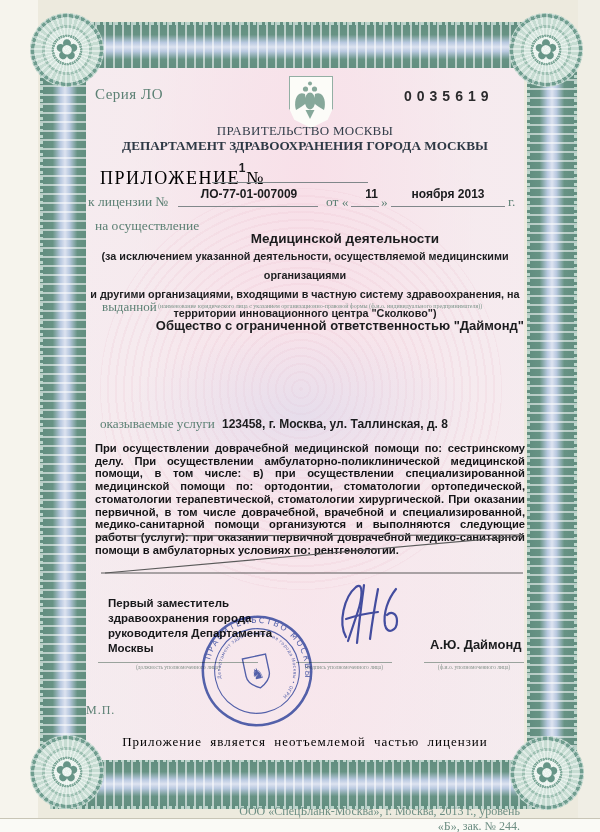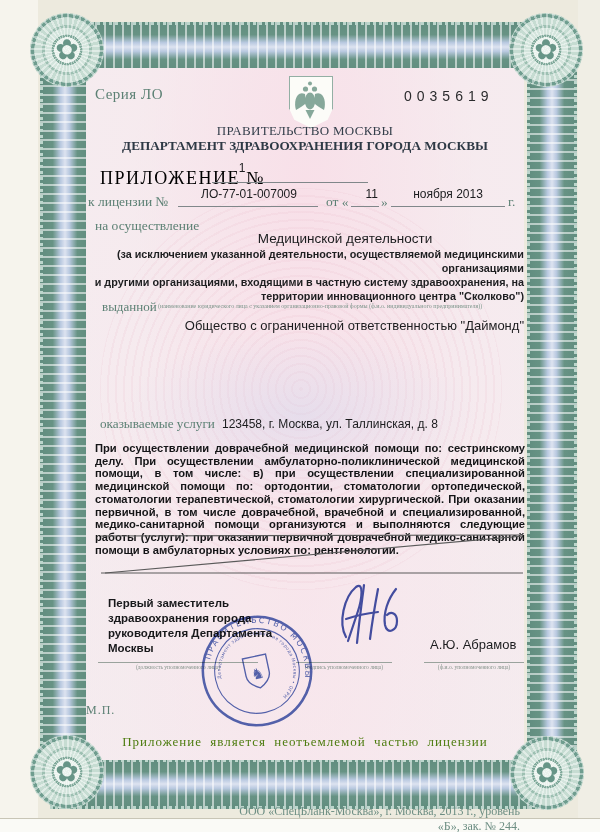--- a/index.html
+++ b/index.html
@@ -41,21 +41,21 @@
         radial-gradient(ellipse at 50% 18%,rgba(248,223,232,.95),rgba(246,232,237,.5) 55%,rgba(243,231,236,.25) 80%),
         radial-gradient(ellipse at 50% 78%,rgba(250,226,234,.8),rgba(245,234,238,.4) 60%,rgba(245,234,238,0) 85%),
         #f6edf0;}
   #watermark{position:absolute;left:100px;top:188px;width:402px;height:402px;border-radius:50%;z-index:1;
       background:repeating-radial-gradient(circle,rgba(233,186,201,.30) 0 2px,rgba(255,255,255,0) 2px 8px);
       opacity:.55;}
   #bluetint{position:absolute;left:120px;top:330px;width:360px;height:170px;z-index:1;
       background:radial-gradient(ellipse,rgba(203,212,238,.38),rgba(203,212,238,0) 70%);}
   
   .lbl{position:absolute;z-index:3;color:#5c8074;font-family:"Liberation Serif",serif;}
-  .val{position:absolute;z-index:3;color:#1b1c1e;font-family:"Liberation Sans",sans-serif;font-weight:400;}
+  .val{position:absolute;z-index:3;color:#1b1c1e;font-family:"Liberation Sans",sans-serif;font-weight:700;}
   .fill-line{position:absolute;z-index:3;height:0;border-bottom:1px solid #80878a;}
   #series{left:95px;top:86px;font-size:15px;letter-spacing:.5px;}
   #emblem{position:absolute;left:289px;top:76px;width:42px;height:50px;z-index:3;background:#fcfcf8;
       border:1px solid #93afa4;
       clip-path:polygon(0 0,100% 0,100% 62%,88% 84%,50% 100%,12% 84%,0 62%);}
   #serial-number{left:404px;top:88px;font-size:14px;letter-spacing:5px;color:#2b2b2d;}
   #gov{left:86px;top:123px;width:438px;text-align:center;font-size:13px;color:#333e4a;letter-spacing:.3px;z-index:3;position:absolute;font-family:"Liberation Serif",serif;}
   #dept{left:86px;top:138px;width:438px;text-align:center;font-size:13.2px;font-weight:700;color:#2e3945;z-index:3;position:absolute;font-family:"Liberation Serif",serif;}
   #annex-label{left:100px;top:168px;font-size:18px;letter-spacing:1.5px;color:#000000;}
   #annex-number{left:222px;top:161px;width:40px;text-align:center;font-size:12px;}
@@ -65,22 +65,22 @@
   #lic-line1{left:178px;top:206px;width:140px;}
   #lic-from{left:326px;top:194px;font-size:13.5px;}
   #lic-day{left:352px;top:187px;width:26px;text-align:right;font-size:12px;}
   #lic-line2{left:351px;top:206px;width:28px;}
   #lic-q2{left:381px;top:194px;font-size:13.5px;}
   #lic-monthyear{left:392px;top:187px;width:112px;text-align:center;font-size:12px;}
   #lic-line3{left:391px;top:206px;width:114px;}
   #lic-year{left:508px;top:194px;font-size:13.5px;}
   #osusch{left:95px;top:218px;font-size:13.5px;}
   #activity-title{left:86px;top:231px;width:438px;text-align:center;font-size:13.5px;margin-left:40px;}
-  #activity-exc{position:absolute;left:86px;top:247px;width:438px;text-align:right;z-index:3;
-      font-family:"Liberation Sans",sans-serif;font-weight:600;font-size:10.8px;line-height:14px;color:#1d1e20;}
+  #activity-exc{position:absolute;left:86px;top:247px;width:438px;text-align:center;z-index:3;
+      font-family:"Liberation Sans",sans-serif;font-weight:600;font-size:10.8px;line-height:19px;color:#1d1e20;}
   #issued-label{left:102px;top:299px;font-size:13px;}
   #issued-caption{left:158px;top:303px;width:366px;font-size:6px;color:#7d958b;line-height:7px;}
   #company{left:86px;top:318px;width:438px;text-align:right;font-size:13px;}
   #addr-line1{left:100px;top:400px;font-size:13.2px;}
   #addr-line2{left:100px;top:416px;font-size:13.2px;}
   #address{left:222px;top:417px;font-size:12px;}
   #works{position:absolute;left:95px;top:442px;width:430px;z-index:3;text-align:justify;
       font-family:"Liberation Sans",sans-serif;font-weight:700;font-size:11.2px;line-height:12.7px;color:#141517;}
   #strike-svg{position:absolute;left:95px;top:528px;z-index:3;}
   #signer{position:absolute;left:108px;top:596px;z-index:3;font-family:"Liberation Sans",sans-serif;
@@ -88,21 +88,21 @@
   #signer-name{left:430px;top:637px;font-size:13px;}
   .capline{position:absolute;z-index:3;border-top:1px solid #9aa39d;font-size:5.5px;color:#86948c;
       text-align:center;padding-top:1px;font-family:"Liberation Serif",serif;}
   #cap1{left:98px;top:662px;width:160px;}
   #cap2{left:296px;top:662px;width:96px;}
   #cap3{left:424px;top:662px;width:100px;}
   #mp{left:86px;top:703px;font-size:12px;letter-spacing:1px;}
   #stamp{position:absolute;left:198px;top:612px;width:118px;height:118px;z-index:5;
       transform:rotate(-12deg);opacity:.87;mix-blend-mode:multiply;}
   #sig{position:absolute;left:318px;top:577px;z-index:4;mix-blend-mode:multiply;}
-  #annex-note{left:86px;top:734px;width:438px;text-align:center;font-size:13px;color:#4d7c0f;
+  #annex-note{left:86px;top:734px;width:438px;text-align:center;font-size:13px;color:#000000;
       letter-spacing:1px;word-spacing:4px;z-index:3;position:absolute;font-family:"Liberation Serif",serif;}
   #print-info{position:absolute;left:220px;top:804px;width:300px;text-align:right;font-size:12px;
       color:#6d8e83;z-index:6;font-family:"Liberation Serif",serif;}
 </style>
 </head>
 <body>
 
 <div id="doc">
 
   <div class="m-left"></div>
@@ -199,21 +199,21 @@
   <svg id="sig" width="96" height="82" viewBox="0 0 96 82">
     <g fill="none" stroke="#2c3da0" stroke-width="2.2" stroke-linecap="round" opacity=".88">
       <path d="M28,60 C20,46 26,20 38,10 C46,4 44,22 40,34 C36,46 32,58 30,64"></path>
       <path d="M46,8 C44,24 41,46 39,66"></path>
       <path d="M28,42 C40,38 52,36 60,35"></path>
       <path d="M60,12 C57,28 54,46 52,62"></path>
       <path d="M78,12 C70,22 65,36 67,48 C69,58 79,54 79,44 C79,36 73,34 69,38"></path>
     </g>
   </svg>
 
-  <div id="signer-name" class="val">А.Ю. Абрамов</div>
+  <div id="signer-name" class="val">А.Ю. Даймонд</div>
 
   <div id="cap1" class="capline">(должность уполномоченного лица)</div>
   <div id="cap2" class="capline">(подпись уполномоченного лица)</div>
   <div id="cap3" class="capline">(ф.и.о. уполномоченного лица)</div>
 
   <div id="mp" class="lbl">М.П.</div>
 
   <svg id="stamp" viewBox="0 0 120 120">
     <defs>
       <path id="oc" d="M60,60 m-49,0 a49,49 0 1,1 98,0 a49,49 0 1,1 -98,0"></path>

